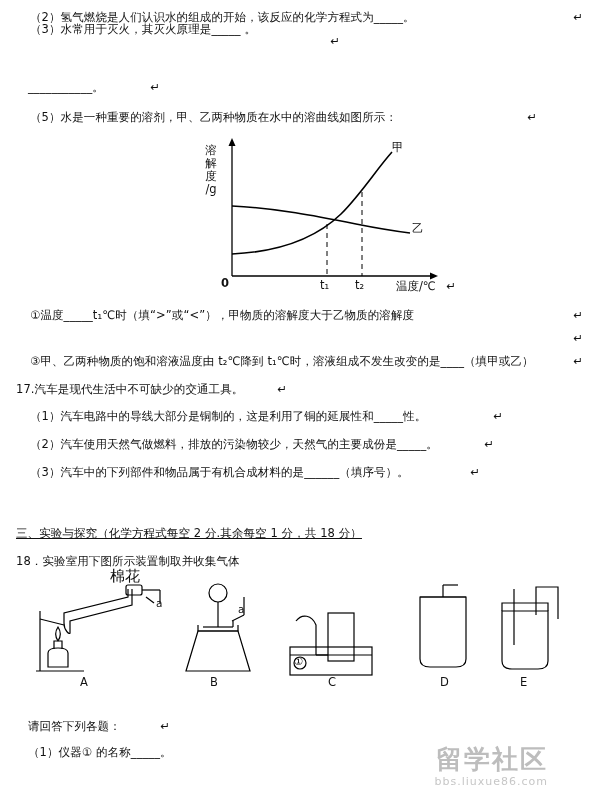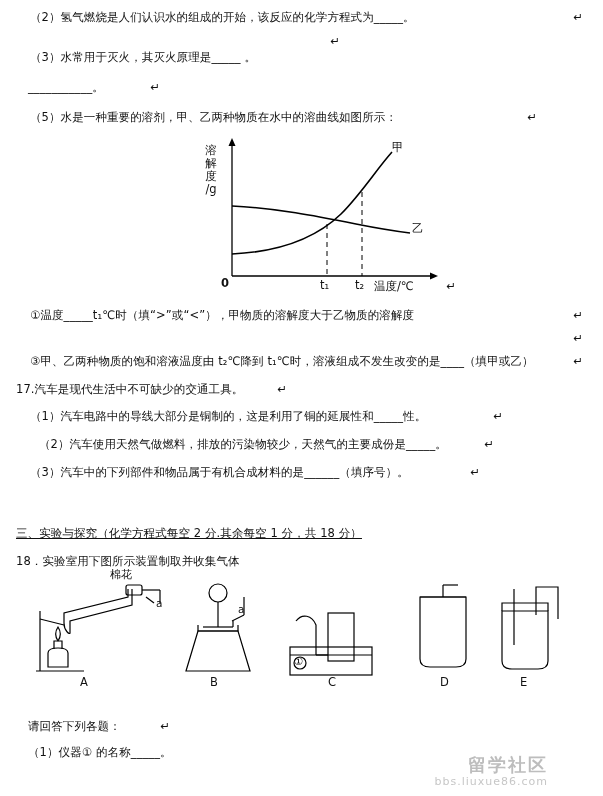--- a/index.html
+++ b/index.html
@@ -69,41 +69,41 @@
   
   .watermark {
     position: absolute;
     right: 6px;
     bottom: 8px;
     text-align: right;
     color: #8d8d8d;
     opacity: 0.65;
   }
   .wm-main {
-    font-size: 18px;
+    font-size: 26px;
     letter-spacing: 2px;
     font-weight: bold;
     color: #9a9a9a;
   }
   .wm-sub {
     font-size: 11px;
     letter-spacing: 1px;
     color: #a8a8a8;
     margin-top: -2px;
   }
 </style>
 </head>
 <body>
 
 <div class="page">
 
   <div class="line indent1" style="top:10px;">（2）氢气燃烧是人们认识水的组成的开始，该反应的化学方程式为_____。</div>
   <div class="line" style="left:573px; top:10px;">↵</div>
 
-  <div class="line indent1" style="top:50px;text-align:center;">（3）水常用于灭火，其灭火原理是_____ 。</div>
+  <div class="line indent1" style="top:22px;text-align:center;">（3）水常用于灭火，其灭火原理是_____ 。</div>
   <div class="line" style="left:330px; top:34px;">↵</div>
 
   <div class="line indent2" style="top:80px;">___________。</div>
   <div class="line" style="left:150px; top:80px;">↵</div>
 
   <div class="line indent1" style="top:110px;">（5）水是一种重要的溶剂，甲、乙两种物质在水中的溶曲线如图所示：</div>
   <div class="line" style="left:527px; top:110px;">↵</div>
 
   <div class="chart-wrap">
     <div class="axis-title-y">溶<br>解<br>度<br>/g</div>
@@ -120,39 +120,39 @@
       <path d="M36,70 C80,72 120,80 160,88 C180,92 198,95 214,97" fill="none" stroke="#000" stroke-width="1.6"></path>
 
       <line x1="131" y1="88" x2="131" y2="140" stroke="#000" stroke-width="1" stroke-dasharray="5,4"></line>
       <line x1="166" y1="56" x2="166" y2="140" stroke="#000" stroke-width="1" stroke-dasharray="5,4"></line>
     </svg>
     <div class="chart-label" style="left:196px; top:4px;">甲</div>
     <div class="chart-label" style="left:216px; top:85px;">乙</div>
     <div class="chart-label" style="left:25px; top:140px; font-weight:bold;">0</div>
     <div class="chart-label" style="left:124px; top:142px;">t₁</div>
     <div class="chart-label" style="left:159px; top:142px;">t₂</div>
-    <div class="chart-label" style="left:178px; top:143px;">温度/℃</div>
+    <div class="chart-label" style="left:200px; top:143px;">温度/℃</div>
     <div class="chart-label" style="left:250px; top:143px;">↵</div>
   </div>
 
   <div class="line indent1" style="top:308px;text-align:center;">①温度_____t₁℃时（填“&gt;”或“&lt;”），甲物质的溶解度大于乙物质的溶解度</div>
   <div class="line" style="left:573px; top:308px;">↵</div>
 
   <div class="line" style="left:573px; top:331px;">↵</div>
 
   <div class="line indent1" style="top:354px;">③甲、乙两种物质的饱和溶液温度由 t₂℃降到 t₁℃时，溶液组成不发生改变的是____（填甲或乙）</div>
   <div class="line" style="left:573px; top:354px;">↵</div>
 
   <div class="line indent0" style="top:382px;">17.汽车是现代生活中不可缺少的交通工具。</div>
   <div class="line" style="left:277px; top:382px;">↵</div>
 
   <div class="line indent1" style="top:409px;">（1）汽车电路中的导线大部分是铜制的，这是利用了铜的延展性和_____性。</div>
   <div class="line" style="left:493px; top:409px;">↵</div>
 
-  <div class="line indent1" style="top:437px;margin-left:9px;">（2）汽车使用天然气做燃料，排放的污染物较少，天然气的主要成份是_____。</div>
+  <div class="line indent1" style="top:437px;">（2）汽车使用天然气做燃料，排放的污染物较少，天然气的主要成份是_____。</div>
   <div class="line" style="left:484px; top:437px;">↵</div>
 
   <div class="line indent1" style="top:465px;">（3）汽车中的下列部件和物品属于有机合成材料的是______（填序号）。</div>
   <div class="line" style="left:470px; top:465px;">↵</div>
 
 
   <div class="line indent0" style="top:526px;text-decoration:underline;">三、实验与探究（化学方程式每空 2 分.其余每空 1 分，共 18 分）</div>
 
   <div class="line indent0" style="top:554px;">18．实验室用下图所示装置制取并收集气体</div>
 
@@ -216,21 +216,21 @@
         <line x1="486" y1="28" x2="486" y2="14"></line>
       </g>
     </svg>
 
     <div class="fig-letter" style="left:52px;  top:100px;">A</div>
     <div class="fig-letter" style="left:182px; top:100px;">B</div>
     <div class="fig-letter" style="left:300px; top:100px;">C</div>
     <div class="fig-letter" style="left:412px; top:100px;">D</div>
     <div class="fig-letter" style="left:492px; top:100px;">E</div>
 
-    <div class="chart-label" style="left:82px;  top:-8px; font-size:11px;text-align:right;">棉花</div>
+    <div class="chart-label" style="left:82px;  top:-8px; font-size:15px;text-align:right;">棉花</div>
     <div class="chart-label" style="left:128px; top:22px; font-size:10.5px;">a</div>
     <div class="chart-label" style="left:210px; top:28px; font-size:10.5px;">a</div>
     <div class="chart-label" style="left:266px; top:80px; font-size:10.5px;">①</div>
   </div>
 
   <div class="line indent2" style="top:719px;">请回答下列各题：</div>
   <div class="line" style="left:160px; top:719px;">↵</div>
 
   <div class="line indent2" style="top:745px;">（1）仪器① 的名称_____。</div>
 

